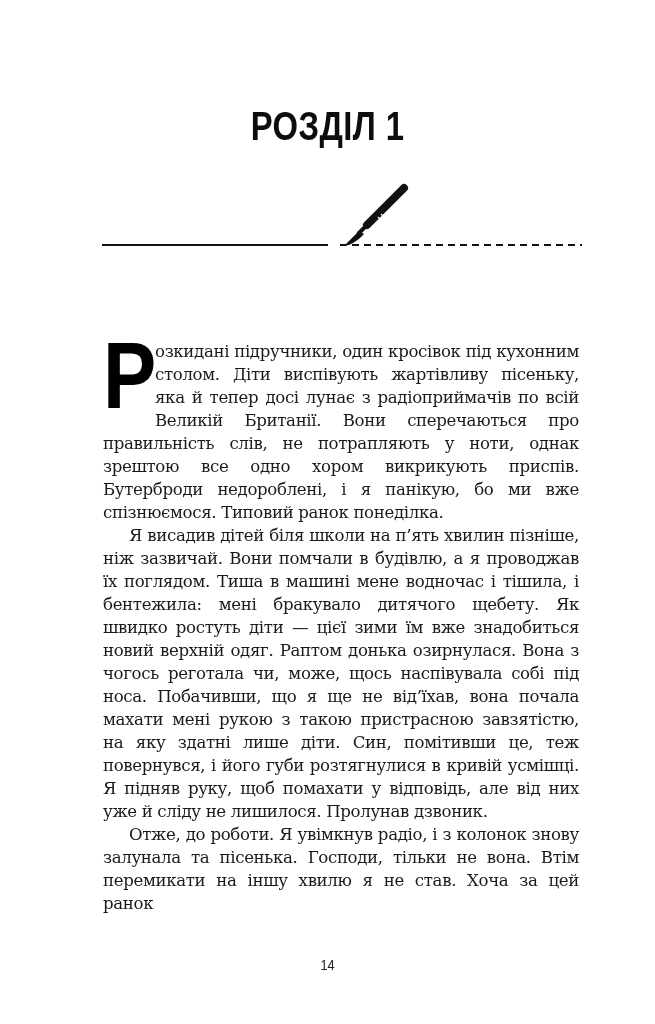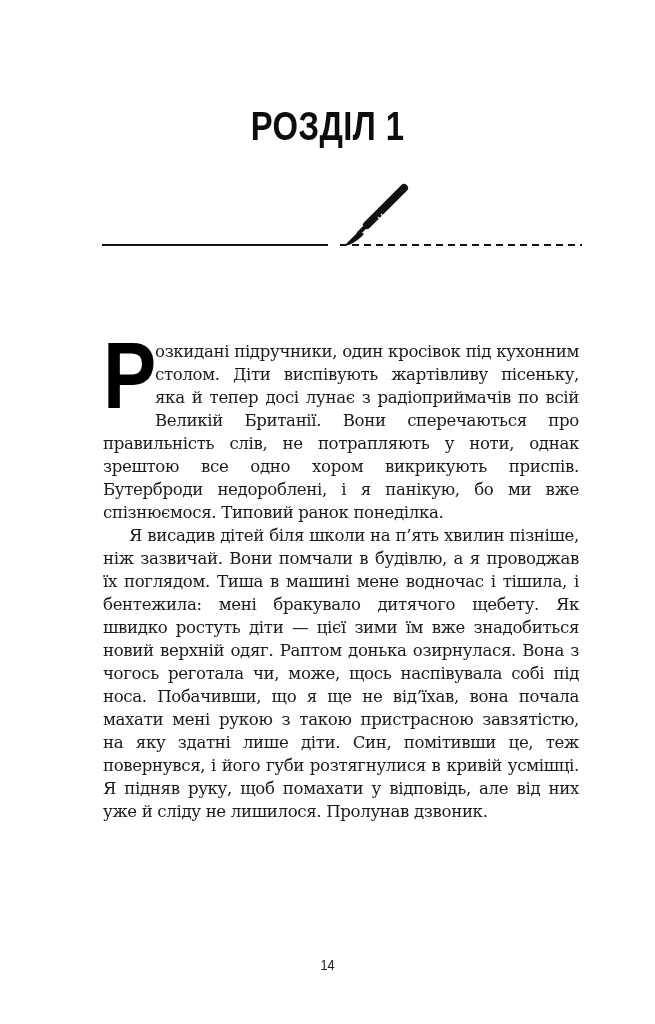--- a/index.html
+++ b/index.html
@@ -56,15 +56,16 @@
 
     <line x1="268" y1="46" x2="258" y2="56" stroke="#111" stroke-width="4"></line>
 
     <path d="M259 53 Q252 60 245 67 L249 67 Q258 63 264 56 Z" fill="#111"></path>
   </g>
 </svg>
 
 <div class="body-text">
   <p class="first"><span class="dropcap">Р</span><span>озкидані підручники, один кросівок під кухонним столом. Діти виспівують жартівливу пісеньку, яка й тепер досі лунає з радіоприймачів по всій Великій Британії. Вони сперечаються про правильність слів, не потрапляють у ноти, однак зрештою все одно хором викрикують приспів. Бутерброди недороблені, і я панікую, бо ми вже спізнюємося. Типовий ранок понеділка.</span></p>
   <p>Я висадив дітей біля школи на п’ять хвилин пізніше, ніж зазвичай. Вони помчали в будівлю, а я проводжав їх поглядом. Тиша в машині мене водночас і тішила, і бентежила: мені бракувало дитячого щебету. Як швидко ростуть діти — цієї зими їм вже знадобиться новий верхній одяг. Раптом донька озирнулася. Вона з чогось реготала чи, може, щось наспівувала собі під носа. Побачивши, що я ще не від’їхав, вона почала махати мені рукою з такою пристрасною завзятістю, на яку здатні лише діти. Син, помітивши це, теж повернувся, і його губи розтягнулися в кривій усмішці. Я підняв руку, щоб помахати у відповідь, але від них уже й сліду не лишилося. Пролунав дзвоник.</p>
+  <p>Отже, до роботи. Я увімкнув радіо, і з колонок знову залунала та пісенька. Господи, тільки не вона. Втім перемикати на іншу хвилю я не став. Хоча за цей ранок</p>
 </div>
 
 <div class="page-number">14</div>
 
 </body></html>

